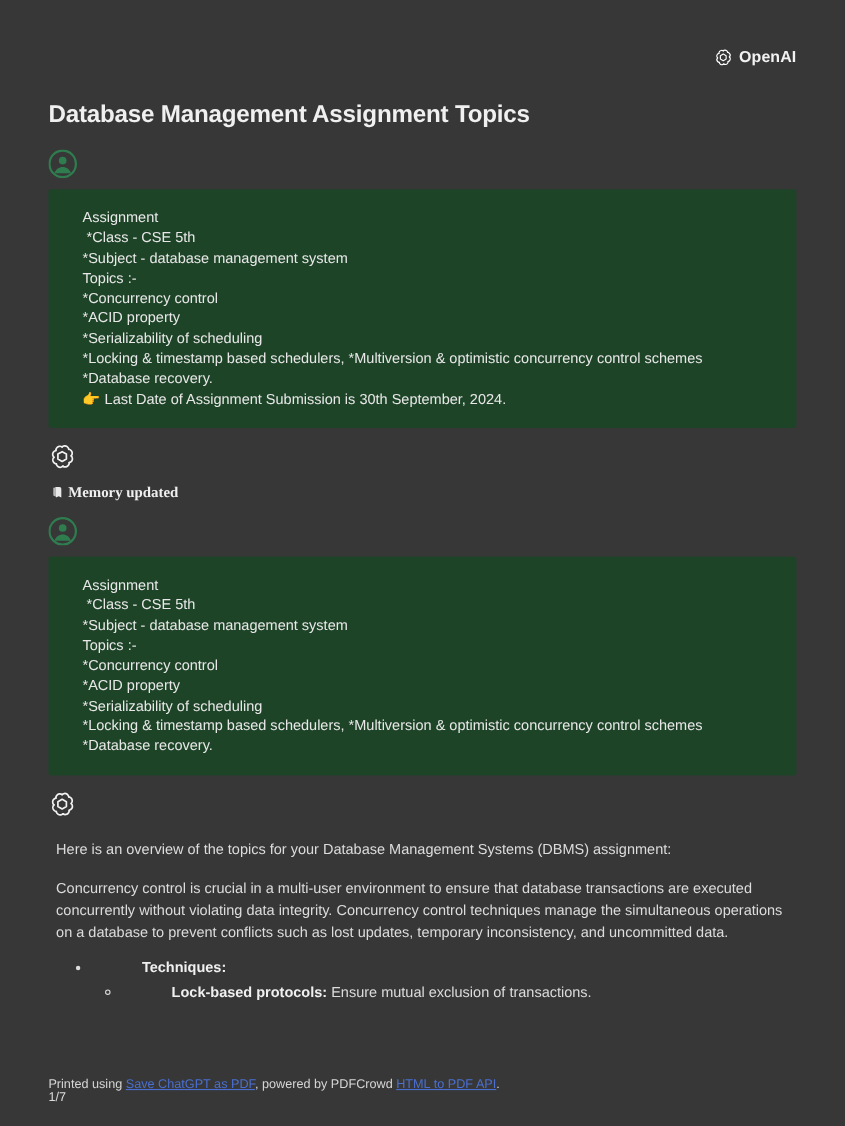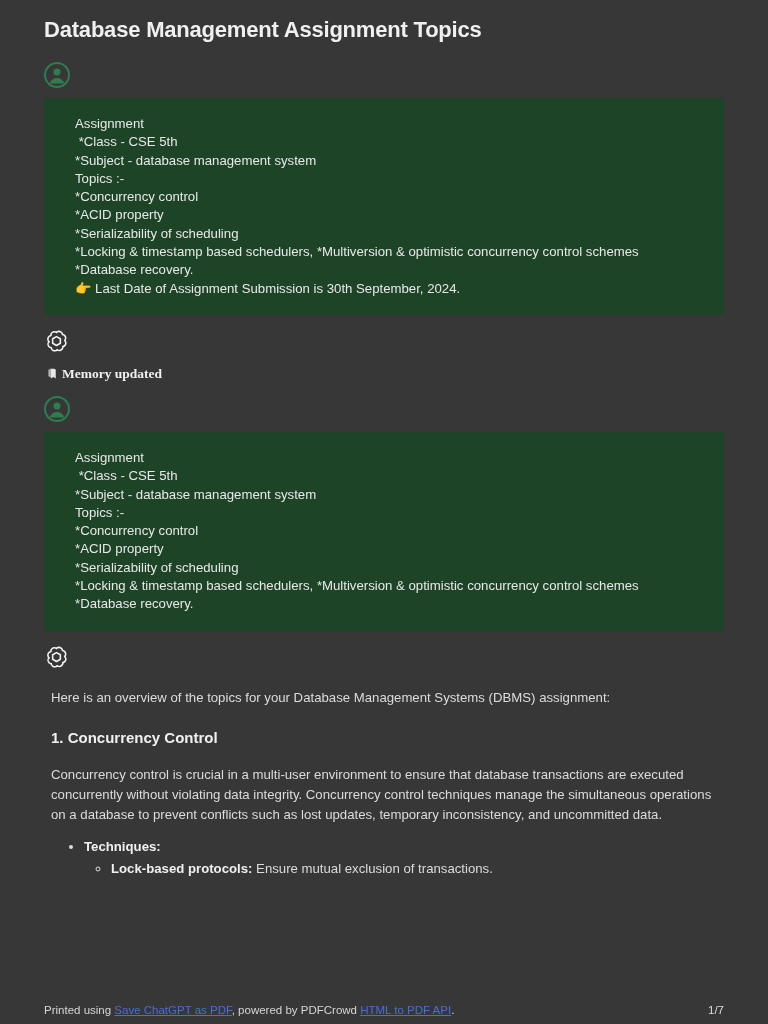--- a/index.html
+++ b/index.html
@@ -138,45 +138,64 @@
   ul.level2 {
     margin: 3px 0 0 0;
     padding-left: 27px;
     list-style-type: circle;
   }
   ul.level2 > li {
     font-size: 13.2px;
     line-height: 19.5px;
     color: #dcdcdc;
   }
-  b, .b { font-weight: bold; color: #f0f0f0; }
+  b, .b { font-weight: bold; color: #f0f0f0; margin-left: 45px; }
 
   
   .footer {
     position: absolute;
     left: 44px;
     right: 44px;
     bottom: 20px;
     display: flex;
-    justify-content: space-between;
+    justify-content: center;
     align-items: baseline;
     font-size: 11.5px;
     color: #d6d6d6;
+    flex-direction: column;
   }
   .footer a {
     color: #4a6fd0;
     text-decoration: underline;
   }
   .footer .page-num { color: #dcdcdc; }
 </style>
 </head>
 <body>
 
 <div class="page">
 
+  <div class="brand-row">
+    <div class="brand">
+      <span>
+        <svg class="brand-mark" viewBox="0 0 24 24" fill="none" stroke="#ffffff" stroke-width="1.5" stroke-linecap="round" stroke-linejoin="round">
+          <path d="M12 3.2c-1.6-1.1-3.8-.7-4.9 1-.4.6-.6 1.3-.6 2.1"></path>
+          <path d="M6.5 6.3c-1.9.4-3.1 2.2-2.7 4.1.1.7.5 1.3 1 1.8"></path>
+          <path d="M4.8 12.2c-1.3 1.4-1.2 3.6.2 4.9.5.5 1.2.8 1.9.9"></path>
+          <path d="M6.9 18c.3 1.9 2.1 3.2 4 2.9.7-.1 1.3-.4 1.8-.9"></path>
+          <path d="M12.7 20c1.6 1.1 3.8.7 4.9-1 .4-.6.6-1.3.6-2.1"></path>
+          <path d="M18.2 16.9c1.9-.4 3.1-2.2 2.7-4.1-.1-.7-.5-1.3-1-1.8"></path>
+          <path d="M19.9 11c1.3-1.4 1.2-3.6-.2-4.9-.5-.5-1.2-.8-1.9-.9"></path>
+          <path d="M17.8 5.2c-.3-1.9-2.1-3.2-4-2.9-.7.1-1.3.4-1.8.9"></path>
+          <path d="M12 7.3 8.3 9.4v4.3L12 15.8l3.7-2.1V9.4z"></path>
+        </svg>
+      </span>
+      <span class="brand-name">OpenAI</span>
+    </div>
+  </div>
 
   <h1 class="doc-title">Database Management Assignment Topics</h1>
 
   <div class="avatar-row">
     <svg class="avatar-user" viewBox="0 0 26 26" fill="none">
       <circle cx="13" cy="13" r="12" stroke="#2f7d4f" stroke-width="2" fill="none"></circle>
       <circle cx="13" cy="10" r="3.5" fill="#2f7d4f"></circle>
       <path d="M5.5 21.5c1.3-3.6 4.1-5.6 7.5-5.6s6.2 2 7.5 5.6z" fill="#2f7d4f"></path>
     </svg>
   </div>
@@ -246,21 +265,20 @@
       <path d="M12.7 20c1.6 1.1 3.8.7 4.9-1 .4-.6.6-1.3.6-2.1"></path>
       <path d="M18.2 16.9c1.9-.4 3.1-2.2 2.7-4.1-.1-.7-.5-1.3-1-1.8"></path>
       <path d="M19.9 11c1.3-1.4 1.2-3.6-.2-4.9-.5-.5-1.2-.8-1.9-.9"></path>
       <path d="M17.8 5.2c-.3-1.9-2.1-3.2-4-2.9-.7.1-1.3.4-1.8.9"></path>
       <path d="M12 7.3 8.3 9.4v4.3L12 15.8l3.7-2.1V9.4z"></path>
     </svg>
   </div>
 
   <div class="prose tight">Here is an overview of the topics for your Database Management Systems (DBMS) assignment:</div>
 
-  <div class="section-heading">1. Concurrency Control</div>
 
   <div class="prose">Concurrency control is crucial in a multi-user environment to ensure that database transactions are executed concurrently without violating data integrity. Concurrency control techniques manage the simultaneous operations on a database to prevent conflicts such as lost updates, temporary inconsistency, and uncommitted data.</div>
 
   <ul class="level1">
     <li>
       <span class="b">Techniques:</span>
       <ul class="level2">
         <li><span class="b">Lock-based protocols:</span><span> Ensure mutual exclusion of transactions.</span></li>
       </ul>
     </li>

